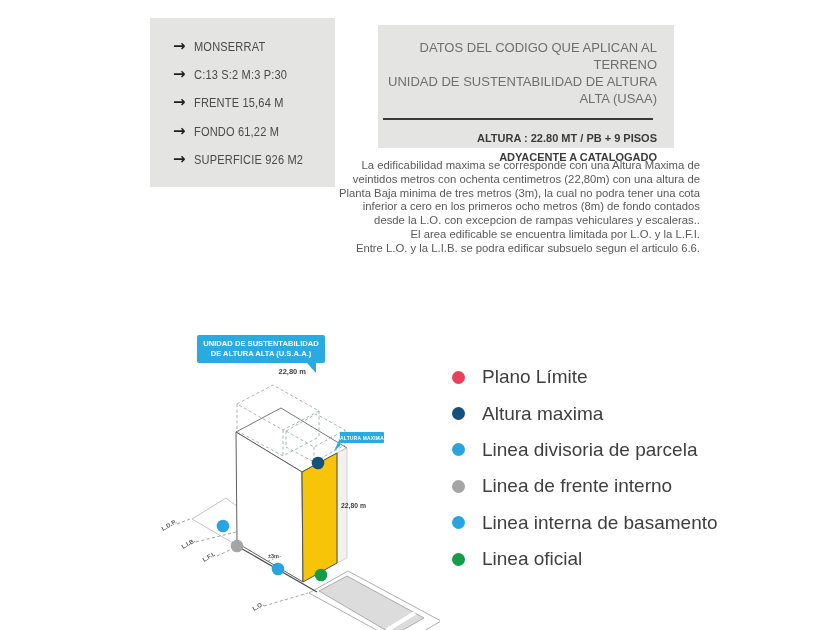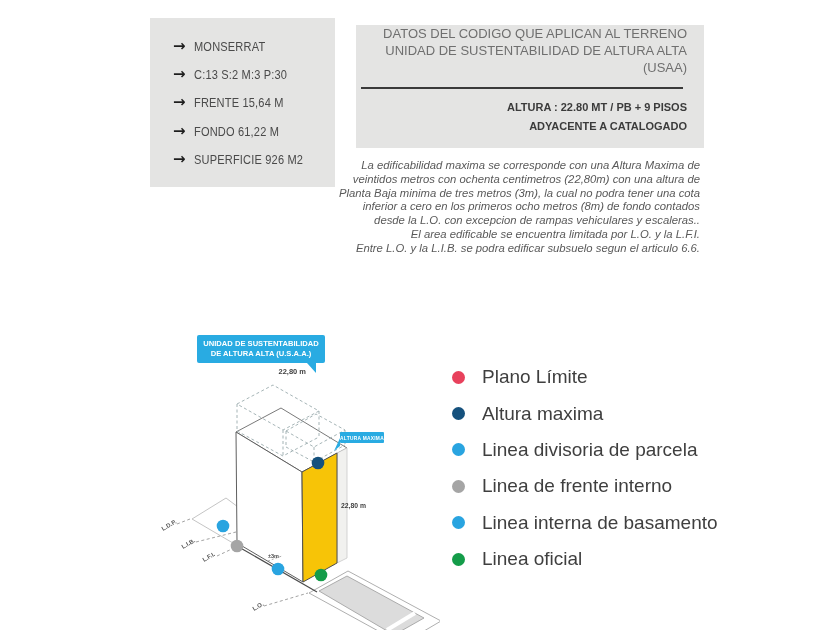--- a/index.html
+++ b/index.html
@@ -16,38 +16,38 @@
   .prow .arrow{
     font-family:"DejaVu Sans",sans-serif;font-weight:bold;font-size:15px;
     color:#1d1d1d;margin-right:8px;line-height:1;
   }
   .prow .plabel{
     font-size:13px;color:#4a4a4a;letter-spacing:.2px;white-space:nowrap;
     transform:scaleX(.85);transform-origin:left center;
   }
   
   .card-right{
-    position:absolute;left:356px;top:25px;width:348px;height:123px;
-    background:#e4e4e3;box-sizing:border-box;padding-top:0;
+    position:absolute;left:378px;top:25px;width:296px;height:123px;
+    background:#e4e4e3;box-sizing:border-box;padding-top:14px;
   }
   .card-right .subtitle{
     font-size:13px;line-height:17px;color:#6f6f6f;text-align:right;
     padding-right:17px;white-space:pre-line;
   }
   .card-right .divider{
     border-top:2px solid #3a3a3a;margin:11px 21px 0 5px;height:0;
   }
   .card-right .headline{
     margin-top:9px;font-size:11px;line-height:19px;font-weight:bold;
     color:#3b3b3b;text-align:right;padding-right:17px;white-space:pre-line;
   }
   
   .description{
     position:absolute;top:159px;right:140px;text-align:right;
-    font-size:11.3px;line-height:13.8px;color:#595959;white-space:pre-line;font-style:italic;
+    font-size:11.3px;line-height:13.8px;color:#595959;white-space:pre-line;
   }
   
   .diagram{position:absolute;left:160px;top:330px;width:280px;height:300px;}
   
   .legend{position:absolute;left:452px;top:359px;}
   .lrow{height:36.4px;display:flex;align-items:center;}
   .dot{width:13px;height:13px;border-radius:50%;margin-right:17px;flex:0 0 13px;}
   .llabel{font-size:19px;color:#3f3f3f;}
 </style>
 </head>

